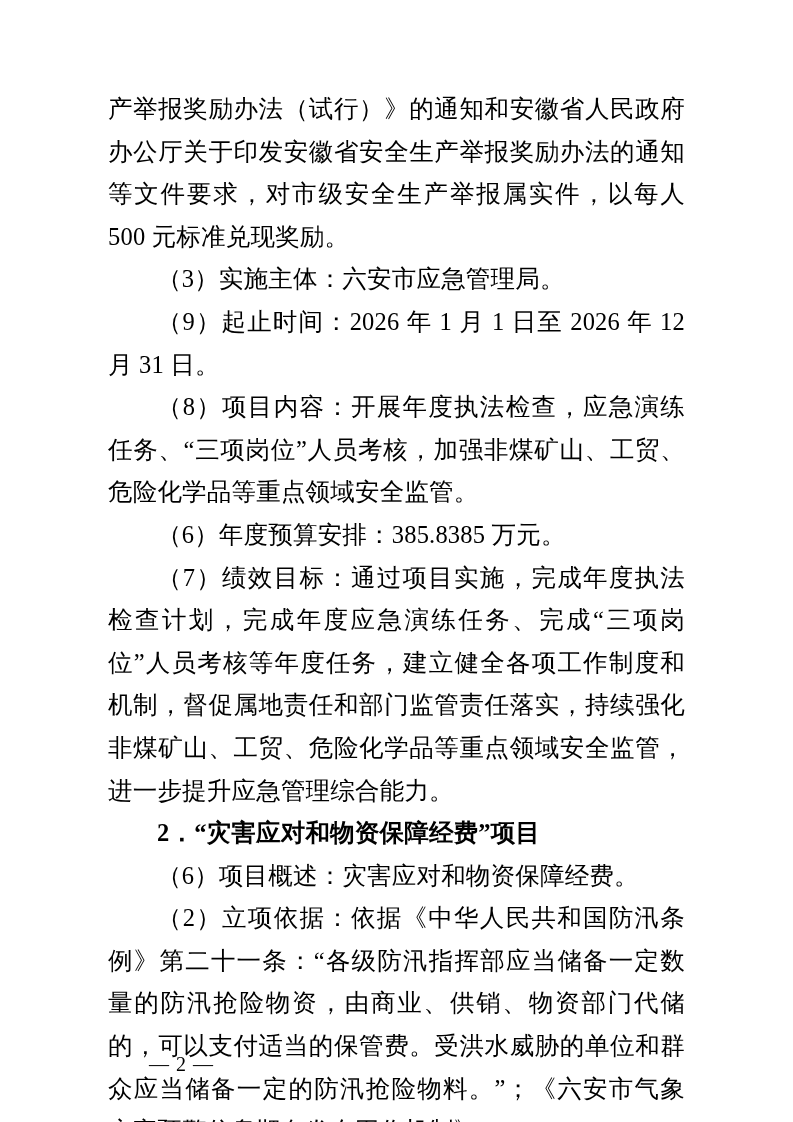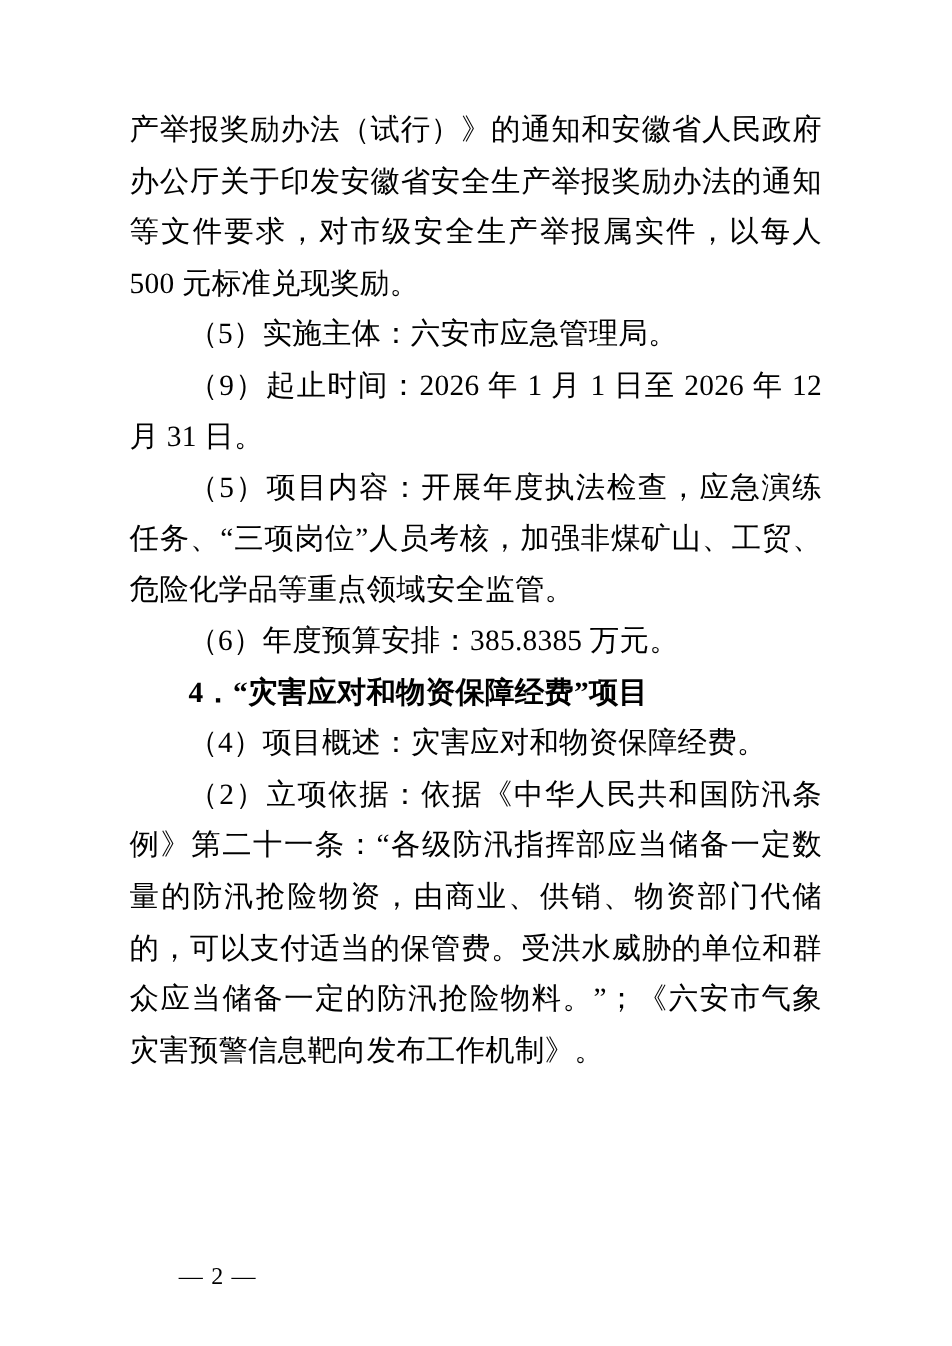--- a/index.html
+++ b/index.html
@@ -58,26 +58,27 @@
     padding-left: 0px;
     margin-left: -430px;
   }
 </style>
 </head>
 <body>
 
 <div class="page">
   <div class="doc-body">
     <p class="para">产举报奖励办法（试行）》的通知和安徽省人民政府办公厅关于印发安徽省安全生产举报奖励办法的通知等文件要求，对市级安全生产举报属实件，以每人 500 元标准兑现奖励。</p>
-    <p class="para indent2">（5）实施主体：六安市应急管理局。</p>
+    <p class="para indent2">（3）实施主体：六安市应急管理局。</p>
     <p class="para indent2">（9）起止时间：2026 年 1 月 1 日至 2026 年 12 月 31 日。</p>
-    <p class="para indent2">（5）项目内容：开展年度执法检查，应急演练任务、“三项岗位”人员考核，加强非煤矿山、工贸、危险化学品等重点领域安全监管。</p>
+    <p class="para indent2">（8）项目内容：开展年度执法检查，应急演练任务、“三项岗位”人员考核，加强非煤矿山、工贸、危险化学品等重点领域安全监管。</p>
     <p class="para indent2">（6）年度预算安排：385.8385 万元。</p>
-    <p class="para indent-heading">4．“灾害应对和物资保障经费”项目</p>
-    <p class="para indent2">（4）项目概述：灾害应对和物资保障经费。</p>
+    <p class="para indent2">（7）绩效目标：通过项目实施，完成年度执法检查计划，完成年度应急演练任务、完成“三项岗位”人员考核等年度任务，建立健全各项工作制度和机制，督促属地责任和部门监管责任落实，持续强化非煤矿山、工贸、危险化学品等重点领域安全监管，进一步提升应急管理综合能力。</p>
+    <p class="para indent-heading">2．“灾害应对和物资保障经费”项目</p>
+    <p class="para indent2">（6）项目概述：灾害应对和物资保障经费。</p>
     <p class="para indent2">（2）立项依据：依据《中华人民共和国防汛条例》第二十一条：“各级防汛指挥部应当储备一定数量的防汛抢险物资，由商业、供销、物资部门代储的，可以支付适当的保管费。受洪水威胁的单位和群众应当储备一定的防汛抢险物料。”；《六安市气象灾害预警信息靶向发布工作机制》。</p>
 
   </div>
 </div>
 
 <div class="footer">
   <span class="footer-inner">— 2 —</span>
 </div>
 
 </body></html>

